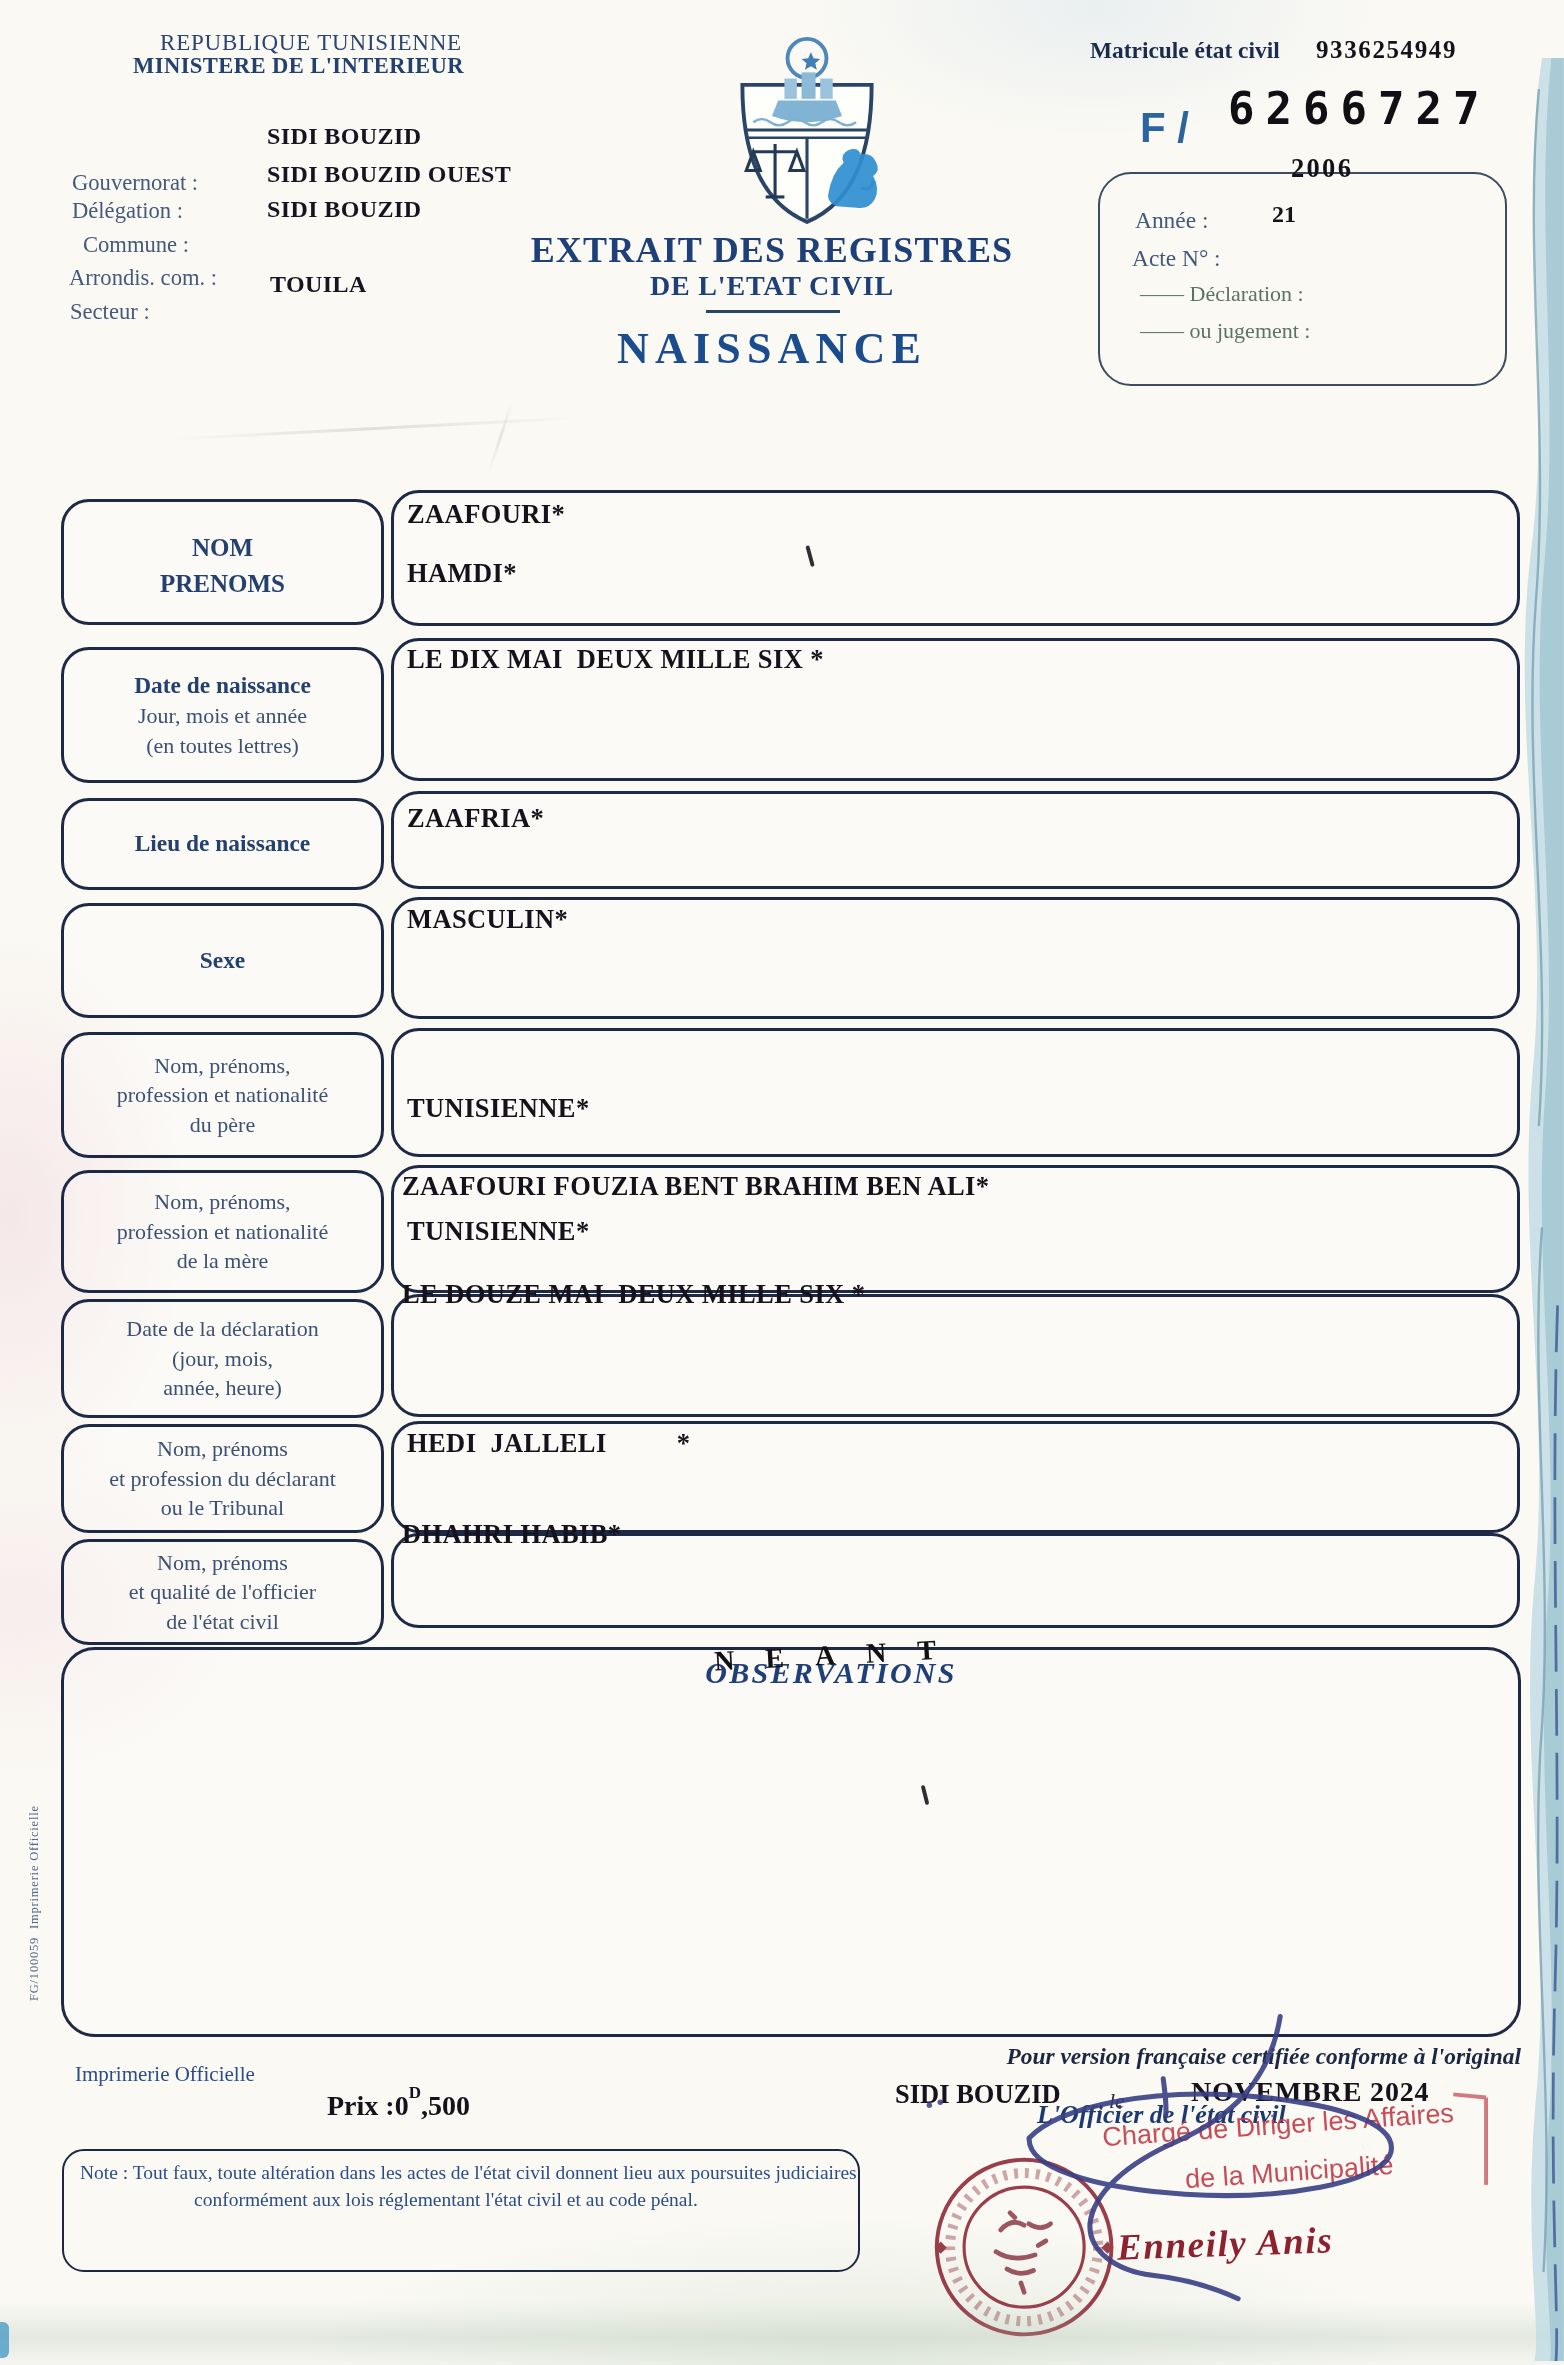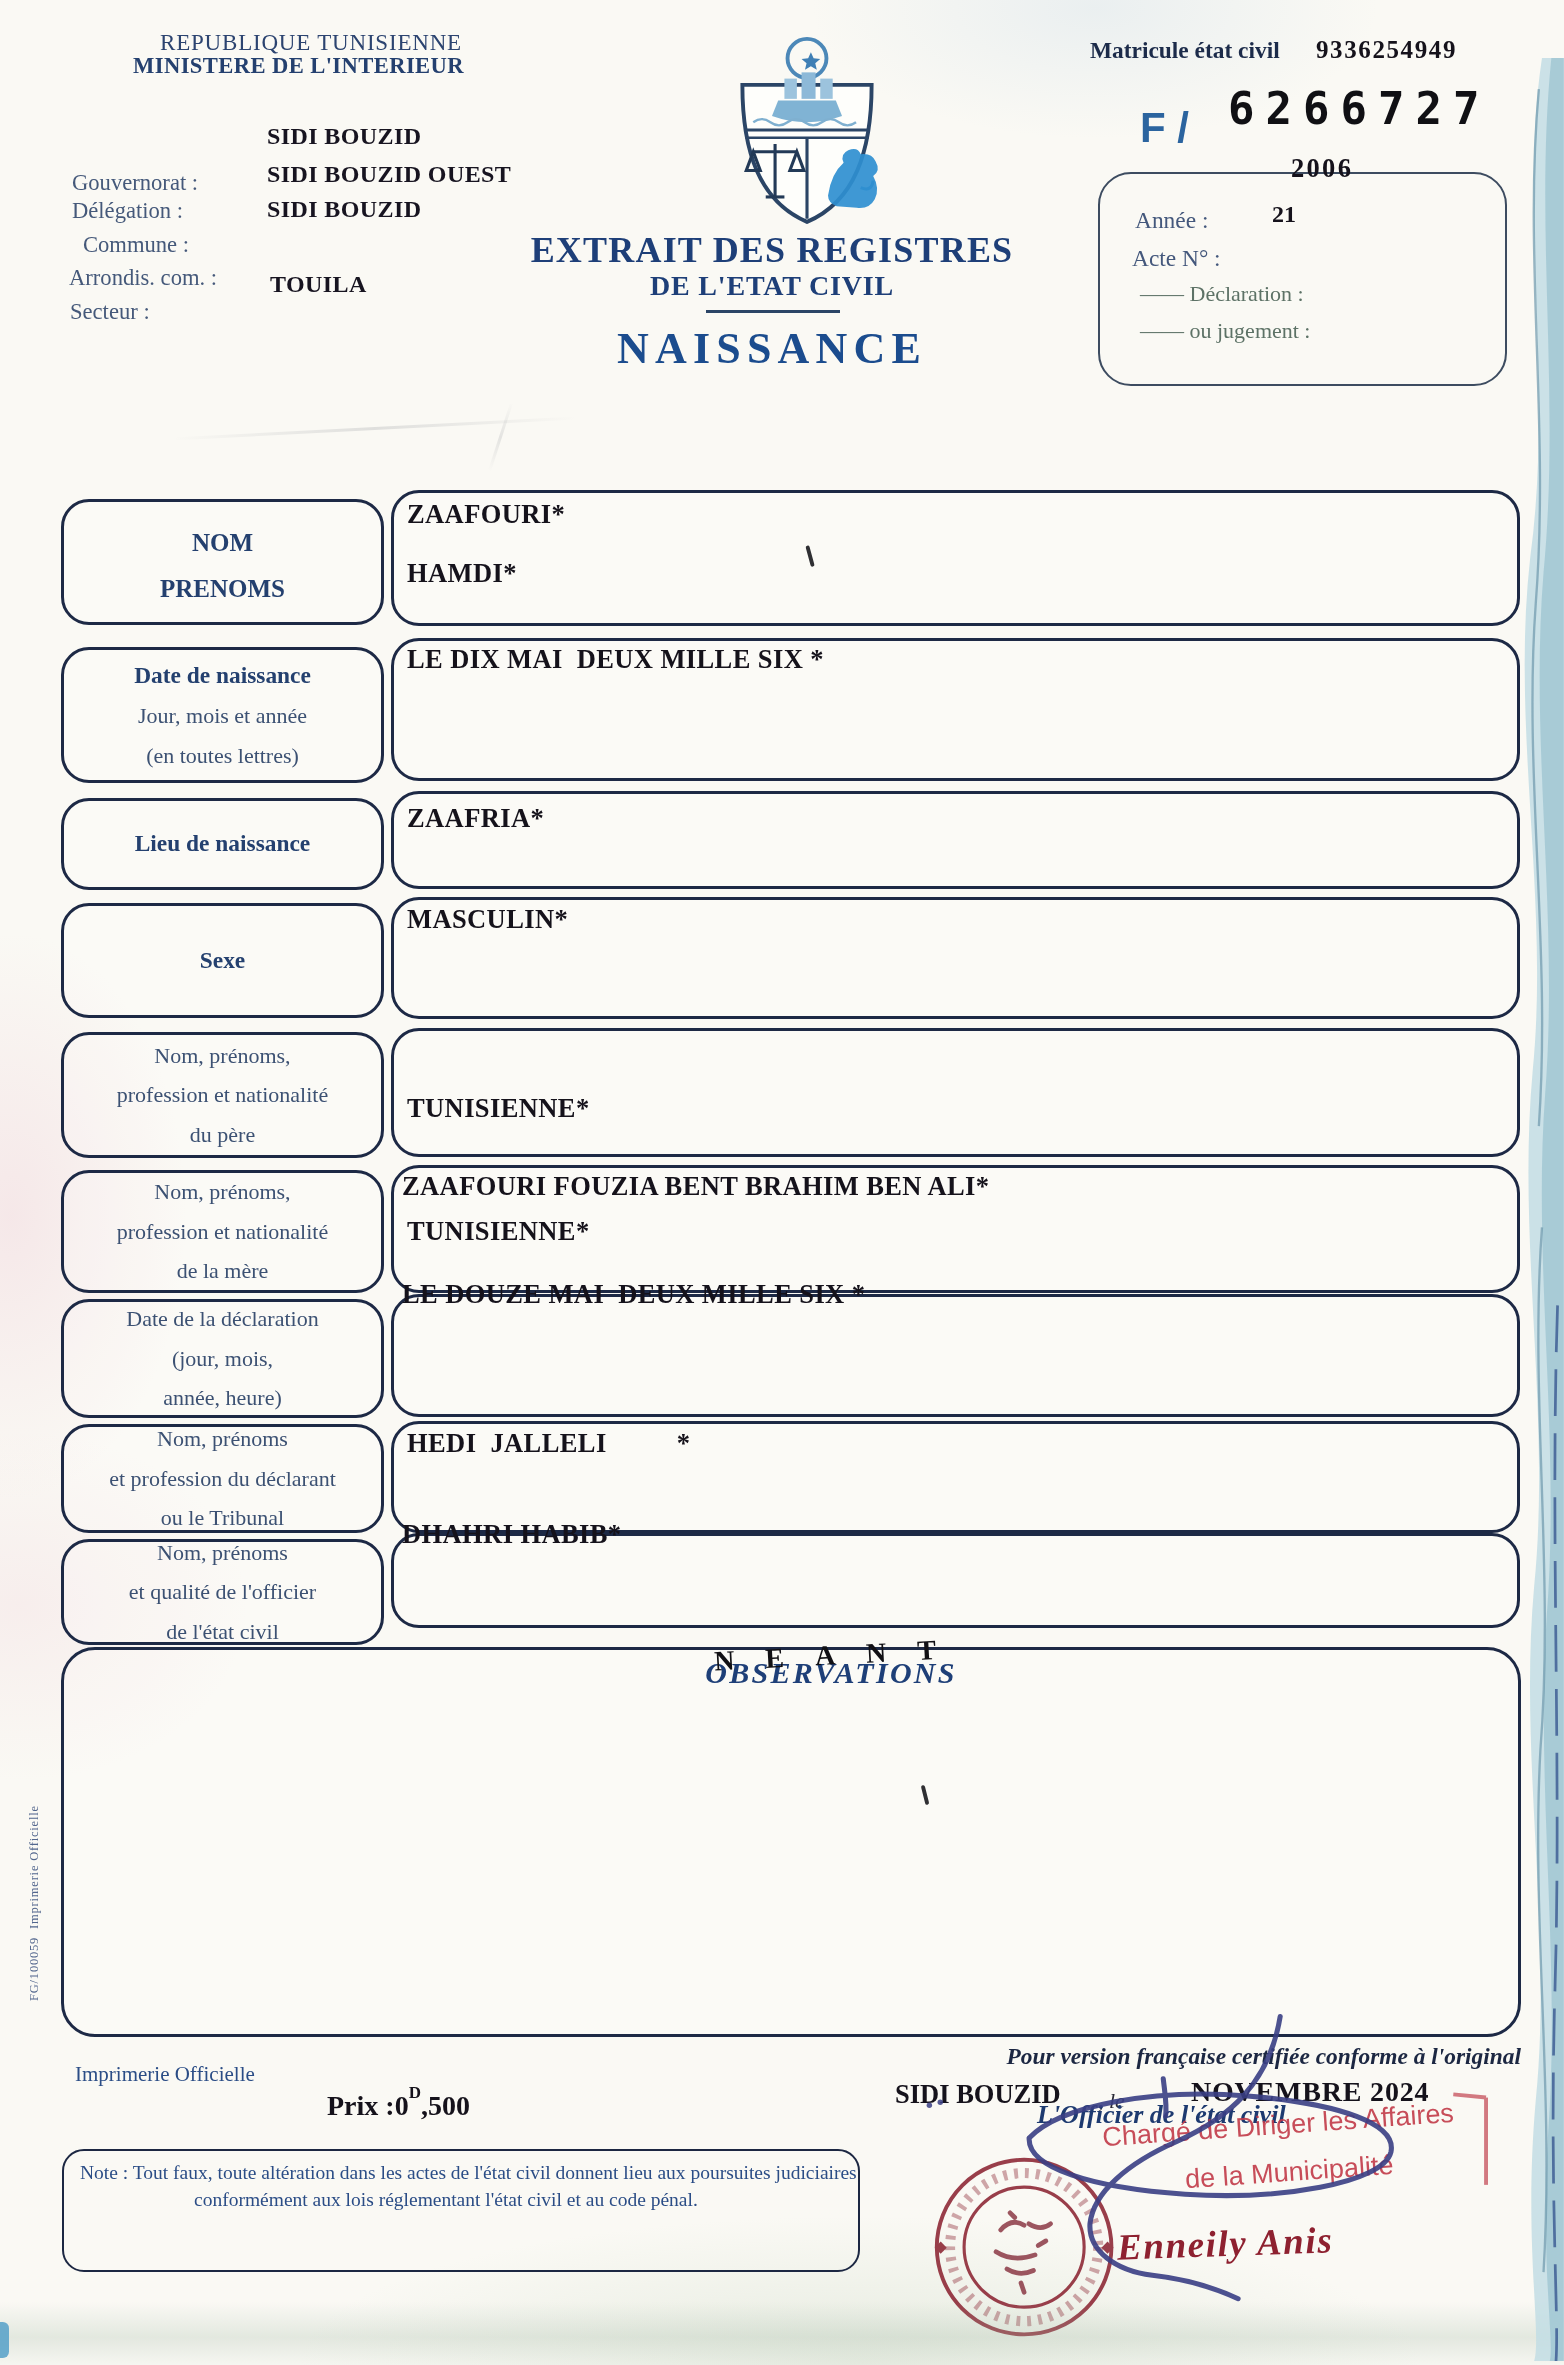--- a/index.html
+++ b/index.html
@@ -8,21 +8,21 @@
     font-family:"Liberation Serif",serif;
     background:
       radial-gradient(ellipse 250px 405px at 11.7px 1216px, rgba(233,186,202,0.28), transparent 70%),
       radial-gradient(ellipse 327px 250px at 19.5px 1606px, rgba(233,186,202,0.18), transparent 70%),
       radial-gradient(ellipse 405px 187px at 70% 7.8px, rgba(178,204,226,0.22), transparent 70%),
       radial-gradient(ellipse 780px 203px at 55% 2362px, rgba(183,203,178,0.30), transparent 72%),
       #faf9f4;
   }
   .t{position:absolute;white-space:pre;}
   .ctr{text-align:center;}
-  .box{position:absolute;border:3.1px solid #1d2945;border-radius:28px;background:rgba(255,255,255,0.18);box-sizing:border-box;gap:10px;}
+  .box{position:absolute;border:3.1px solid #1d2945;border-radius:28px;background:rgba(255,255,255,0.18);box-sizing:border-box;}
   .lblbox{display:flex;flex-direction:column;align-items:center;justify-content:center;text-align:center;color:#34497020;}
   .lbl-line{color:#3c5173;font-size:22px;line-height:1.34;}
   .lbl-bold{color:#24406f;font-weight:700;}
   .val{font-weight:700;color:#15121b;font-size:26.5px;letter-spacing:0.4px;}
   .hlabel{color:#45597a;font-size:22.6px;}
   .hvalue{font-weight:700;color:#171420;font-size:24px;letter-spacing:0.4px;}
   .acte-line{color:#44587c;font-size:23.4px;}
   sup.d{font-size:17px;vertical-align:17px;}
   svg{display:block;}
 </style>

